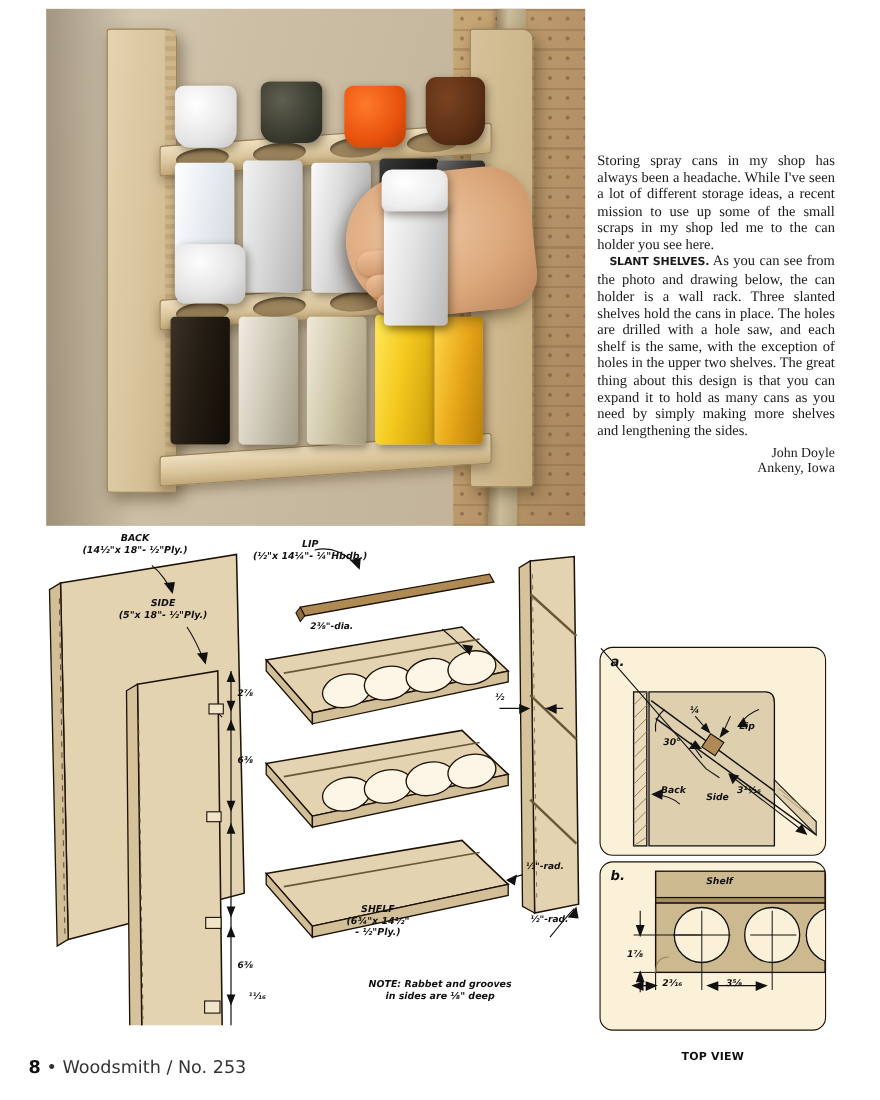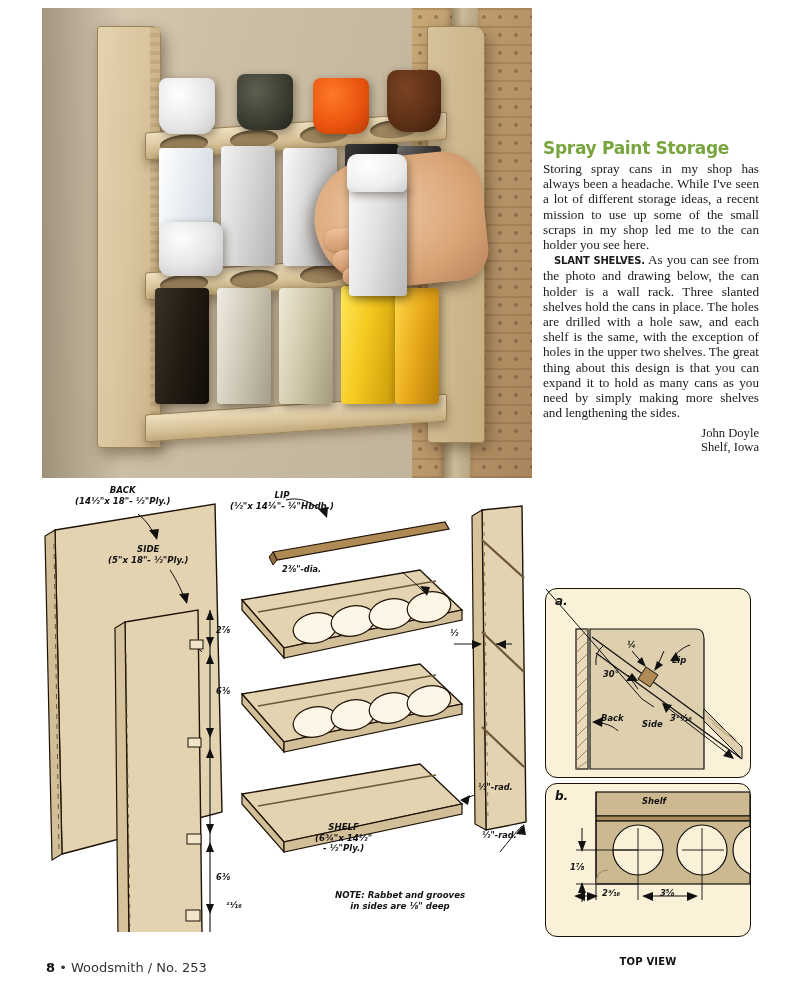--- a/index.html
+++ b/index.html
@@ -121,22 +121,22 @@
   .detail .title{
     position:absolute;width:100%;text-align:center;
     font-family:"DejaVu Sans", sans-serif;font-weight:bold;font-size:10px;
     color:#111;letter-spacing:.2px;line-height:11.5px;
   }
   .dlbl{position:absolute;font-family:"DejaVu Sans", sans-serif;font-size:8.4px;
     font-weight:bold;font-style:italic;color:#111;white-space:nowrap;}
 
   
   .footer{
-    position:absolute;left:46px;top:960px;
-    font-family:"DejaVu Sans", sans-serif;font-size:13px;color:#333;text-align:right;
+    position:absolute;left:26px;top:960px;
+    font-family:"DejaVu Sans", sans-serif;font-size:16px;color:#333;text-align:right;
   }
   .footer b{color:#111;}
 </style>
 </head>
 <body>
 
 <div class="page">
 
   <div class="photo">
     <div class="wall"></div>
@@ -187,26 +187,25 @@
         <div class="finger" style="left:8px;top:66px;width:72px;height:22px;"></div>
         <div class="finger" style="left:14px;top:88px;width:62px;height:20px;"></div>
         <div class="finger" style="left:22px;top:106px;width:52px;height:18px;"></div>
       </div>
       <div class="can" style="left:252px;top:158px;width:58px;height:112px;background:linear-gradient(100deg,#fafafa,#e2e2e2 45%,#b9b9b9);z-index:5;"></div>
       <div class="captop" style="left:250px;top:128px;width:60px;height:38px;background:radial-gradient(ellipse at 35% 30%,#ffffff,#ededed 60%,#cccccc);border-radius:10px 10px 6px 6px;z-index:5;"></div>
     </div>
   </div>
 
   <div class="article">
-    <div class="headline">Spray Paint Storage</div>
     <p>Storing spray cans in my shop has always been a headache. While I've seen a lot of different storage ideas, a recent mission to use up some of the small scraps in my shop led me to the can holder you see here.</p>
     <p><span class="runin">SLANT SHELVES.</span> <span>As you can see from the photo and drawing below, the can holder is a wall rack. Three slanted shelves hold the cans in place. The holes are drilled with a hole saw, and each shelf is the same, with the exception of holes in the upper two shelves. The great thing about this design is that you can expand it to hold as many cans as you need by simply making more shelves and lengthening the sides.</span></p>
     <div class="byline">
       <div>John Doyle</div>
-      <div>Shelf, Iowa</div>
+      <div>Ankeny, Iowa</div>
     </div>
   </div>
 
   <div class="drawing">
 
     <svg width="520" height="450" style="position:absolute;left:0;top:0;">
 
       <polygon points="25,48 185,22 192,330 32,372" fill="#e4d3b1" stroke="#1d1206" stroke-width="1.4"></polygon>
       <polygon points="25,48 32,372 22,378 15,54" fill="#d3bf97" stroke="#1d1206" stroke-width="1.2"></polygon>
       <line x1="24" y1="62" x2="29" y2="368" stroke="#6b5636" stroke-width="1" stroke-dasharray="5,5"></line>

